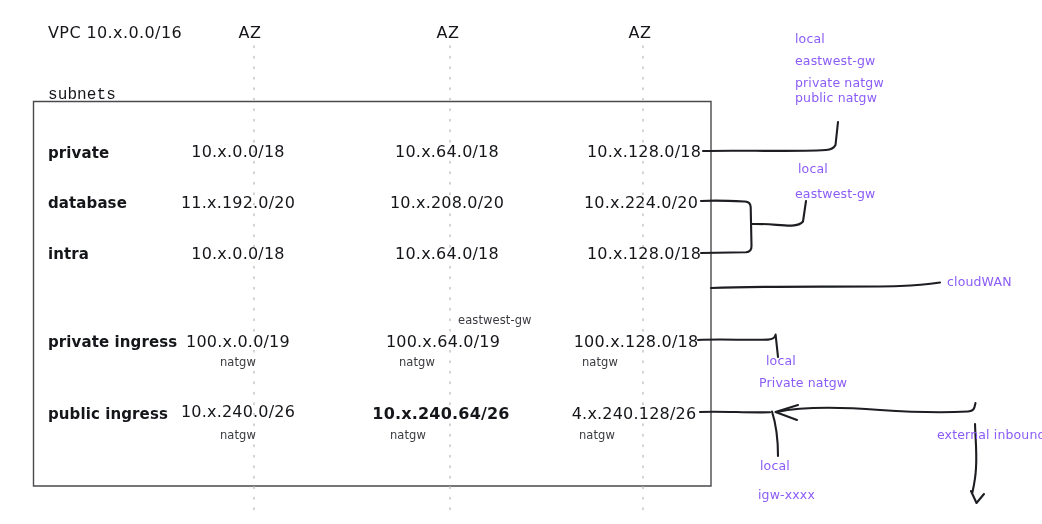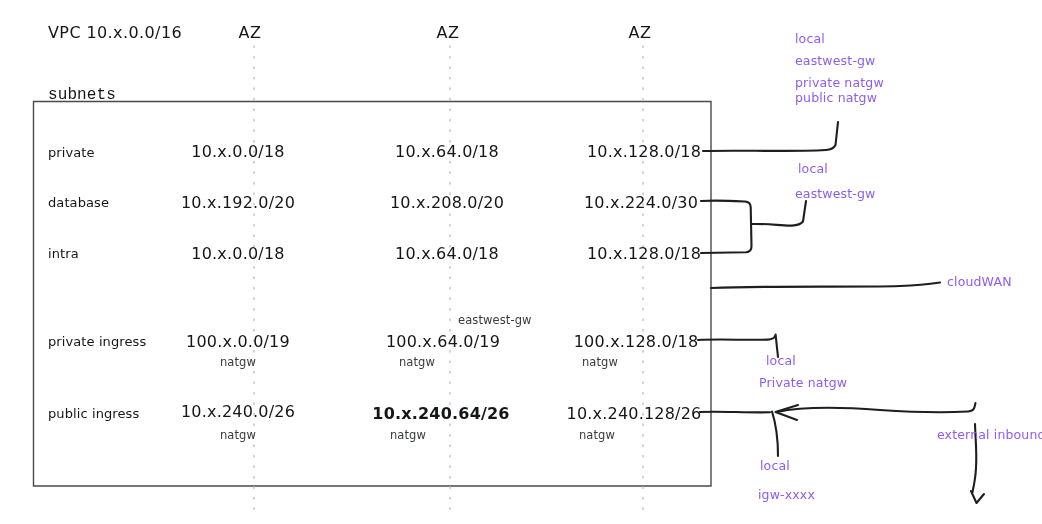--- a/index.html
+++ b/index.html
@@ -7,21 +7,21 @@
     width:1042px;height:524px;position:relative;overflow:hidden;
     font-family:"DejaVu Sans","Liberation Sans",sans-serif;
     color:#15161a;
   }
   #canvas{position:absolute;left:0;top:0;width:1042px;height:404px;}
   .svg-layer{position:absolute;left:0;top:0;width:1042px;height:524px;pointer-events:none;}
   .t{position:absolute;white-space:nowrap;line-height:1;}
   .hdr{font-size:16px;letter-spacing:.4px;}
   .az{font-size:16px;letter-spacing:.5px;}
   .sub-label{font-size:16px;letter-spacing:.1px;font-family:Liberation Mono, monospace;}
-  .row-label{font-size:13px;font-weight:400;letter-spacing:.1px;}
+  .row-label{font-size:15px;font-weight:700;letter-spacing:.1px;}
   .cidr{font-size:16px;letter-spacing:.2px;}
   .small{font-size:11.5px;color:#3a3b40;letter-spacing:.1px;}
   .note{font-size:12.5px;color:#8b5cf6;letter-spacing:.15px;}
   .ctr{transform:translateX(-50%);}
 </style>
 </head>
 <body>
 
 <div id="canvas">
 
@@ -83,23 +83,23 @@
   <div class="t row-label" style="left:48px;top:146px;">private</div>
   <div class="t row-label" style="left:48px;top:196px;">database</div>
   <div class="t row-label" style="left:48px;top:247px;">intra</div>
   <div class="t row-label" style="left:48px;top:335px;">private ingress</div>
   <div class="t row-label" style="left:48px;top:407px;text-align:center;">public ingress</div>
 
   <div class="t cidr ctr" style="left:238px;top:144px;">10.x.0.0/18</div>
   <div class="t cidr ctr" style="left:447px;top:144px;">10.x.64.0/18</div>
   <div class="t cidr ctr" style="left:644px;top:144px;">10.x.128.0/18</div>
 
-  <div class="t cidr ctr" style="left:238px;top:195px;">10.x.192.0/20</div>
+  <div class="t cidr ctr" style="left:238px;top:195px;">11.x.192.0/20</div>
   <div class="t cidr ctr" style="left:447px;top:195px;">10.x.208.0/20</div>
-  <div class="t cidr ctr" style="left:641px;top:195px;">10.x.224.0/30</div>
+  <div class="t cidr ctr" style="left:641px;top:195px;">10.x.224.0/20</div>
 
   <div class="t cidr ctr" style="left:238px;top:246px;">10.x.0.0/18</div>
   <div class="t cidr ctr" style="left:447px;top:246px;">10.x.64.0/18</div>
   <div class="t cidr ctr" style="left:644px;top:246px;">10.x.128.0/18</div>
 
   <div class="t small" style="left:458px;top:315px;">eastwest-gw</div>
 
   <div class="t cidr ctr" style="left:238px;top:334px;">100.x.0.0/19</div>
   <div class="t small ctr" style="left:238px;top:357px;">natgw</div>
 
@@ -108,21 +108,21 @@
 
   <div class="t cidr ctr" style="left:636px;top:334px;">100.x.128.0/18</div>
   <div class="t small ctr" style="left:600px;top:357px;">natgw</div>
 
   <div class="t cidr ctr" style="left:238px;top:404px;">10.x.240.0/26</div>
   <div class="t small ctr" style="left:238px;top:430px;">natgw</div>
 
   <div class="t cidr ctr" style="left:441px;top:406px;font-weight:bold;">10.x.240.64/26</div>
   <div class="t small ctr" style="left:408px;top:430px;">natgw</div>
 
-  <div class="t cidr ctr" style="left:634px;top:406px;">10.x.240.128/26</div>
+  <div class="t cidr ctr" style="left:634px;top:406px;">4.x.240.128/26</div>
   <div class="t small ctr" style="left:597px;top:430px;">natgw</div>
 
   <div class="t note" style="left:795px;top:33px;">local</div>
   <div class="t note" style="left:795px;top:55px;">eastwest-gw</div>
   <div class="t note" style="left:795px;top:77px;">private natgw</div>
   <div class="t note" style="left:795px;top:92px;">public natgw</div>
 
   <div class="t note" style="left:798px;top:163px;">local</div>
   <div class="t note" style="left:795px;top:188px;">eastwest-gw</div>
 

